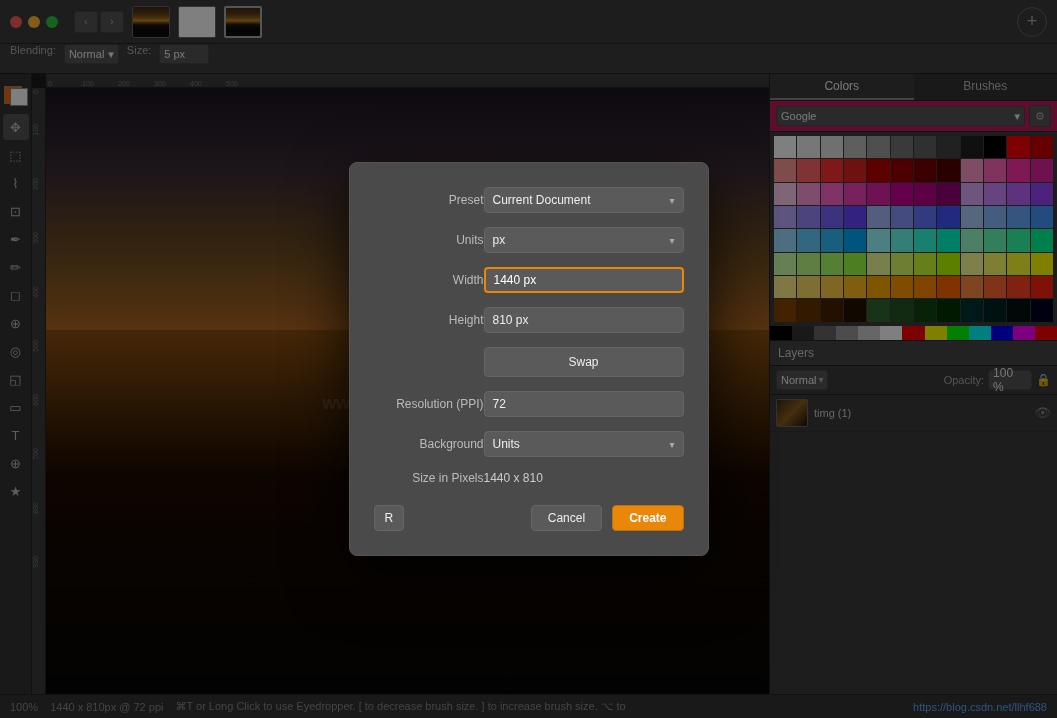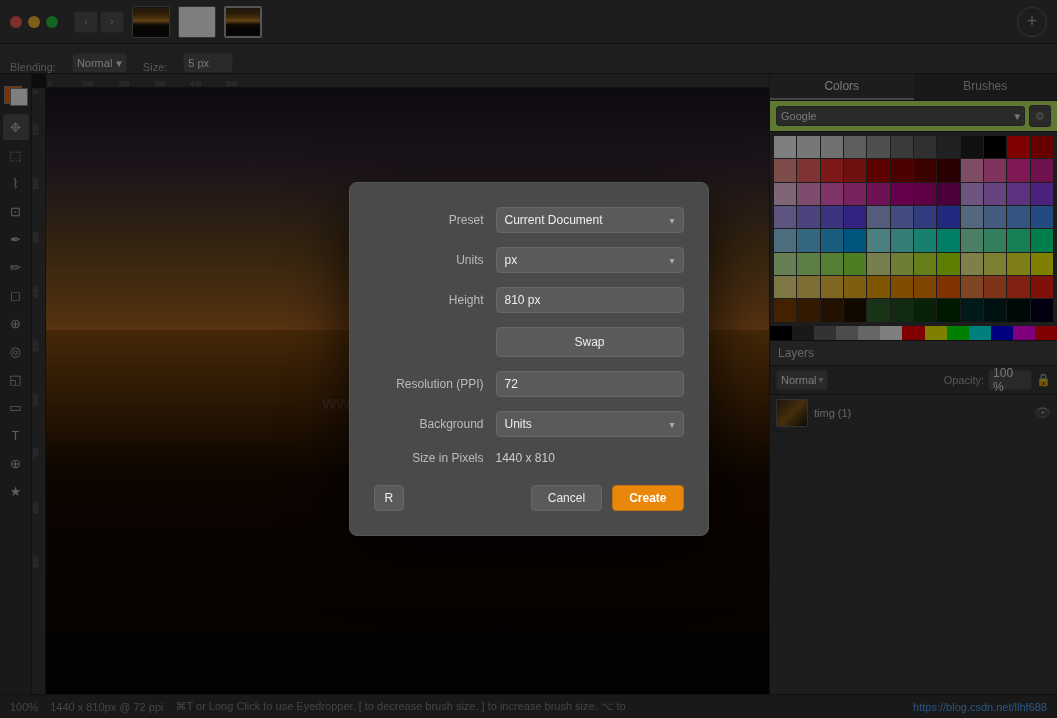--- a/index.html
+++ b/index.html
@@ -67,23 +67,23 @@
       font-size: 18px;
       cursor: pointer;
       margin-left: auto;
     }
 
     
     #toolbar {
       height: 30px;
       background: #3c3c3c;
       display: flex;
-      align-items: flex-end;
+      align-items: flex-start;
       padding: 0 10px;
-      gap: 16px;
+      gap: 8px;
       border-bottom: 1px solid #222;
     }
     .toolbar-label { color: #aaa; font-size: 11px; }
     .toolbar-select {
       background: #555;
       border: 1px solid #444;
       border-radius: 3px;
       color: #eee;
       font-size: 11px;
       padding: 1px 4px;
@@ -244,21 +244,21 @@
     }
     .panel-tab.active {
       color: #eee;
       background: #3a3a3a;
       border-bottom: 2px solid #888;
     }
     .panel-sub-header {
       display: flex;
       align-items: center;
       padding: 4px 6px;
-      background: #bef264;
+      background: #be185d;
       border-bottom: 1px solid #222;
       gap: 4px;
     }
     .panel-sub-select {
       flex: 1;
       background: #555;
       border: 1px solid #444;
       border-radius: 3px;
       color: #eee;
       font-size: 11px;
@@ -411,21 +411,21 @@
       border-radius: 8px;
       padding: 24px;
       width: 360px;
       box-shadow: 0 20px 60px rgba(0,0,0,0.8);
       border: 1px solid #555;
     }
     .modal-row {
       display: flex;
       align-items: center;
       margin-bottom: 14px;
-      gap: 12px;
+      gap: 0;
     }
     .modal-label {
       width: 110px;
       text-align: right;
       color: #bbb;
       font-size: 12px;
       flex-shrink: 0;
     }
     .modal-input {
       flex: 1;
@@ -786,20 +786,24 @@
     </div>
 
     <div class="modal-row">
       <span class="modal-label">Units</span>
       <div class="modal-select">
         <span>px</span>
         <span class="chevron">▾</span>
       </div>
     </div>
 
+    <div class="modal-row">
+      <span class="modal-label">Width</span>
+      <input class="modal-input highlighted" type="text" value="1440 px" style="">
+    </div>
 
     <div class="modal-row">
       <span class="modal-label">Height</span>
       <input class="modal-input" type="text" value="810 px" style="">
     </div>
 
     <div class="modal-row">
       <span class="modal-label"></span>
       <div class="modal-swap-btn">
         <span>Swap</span>

